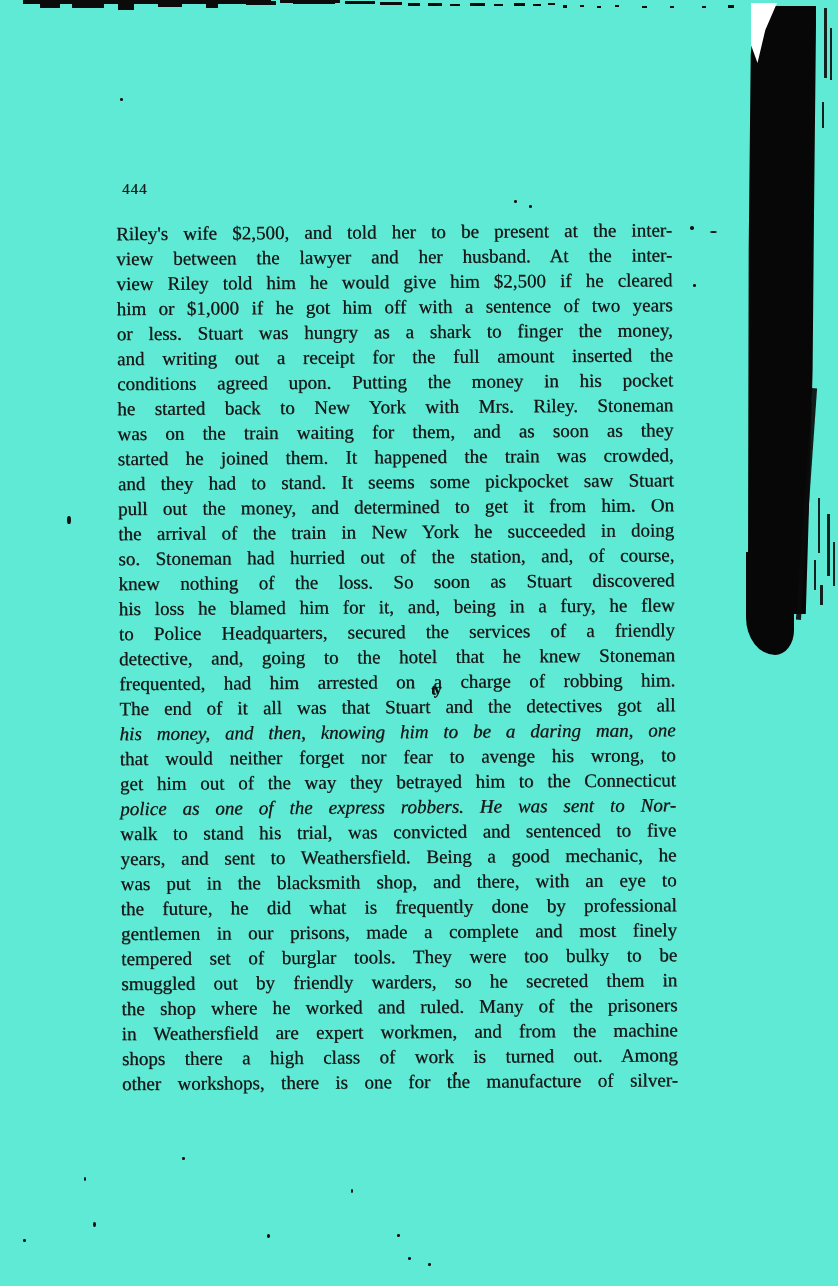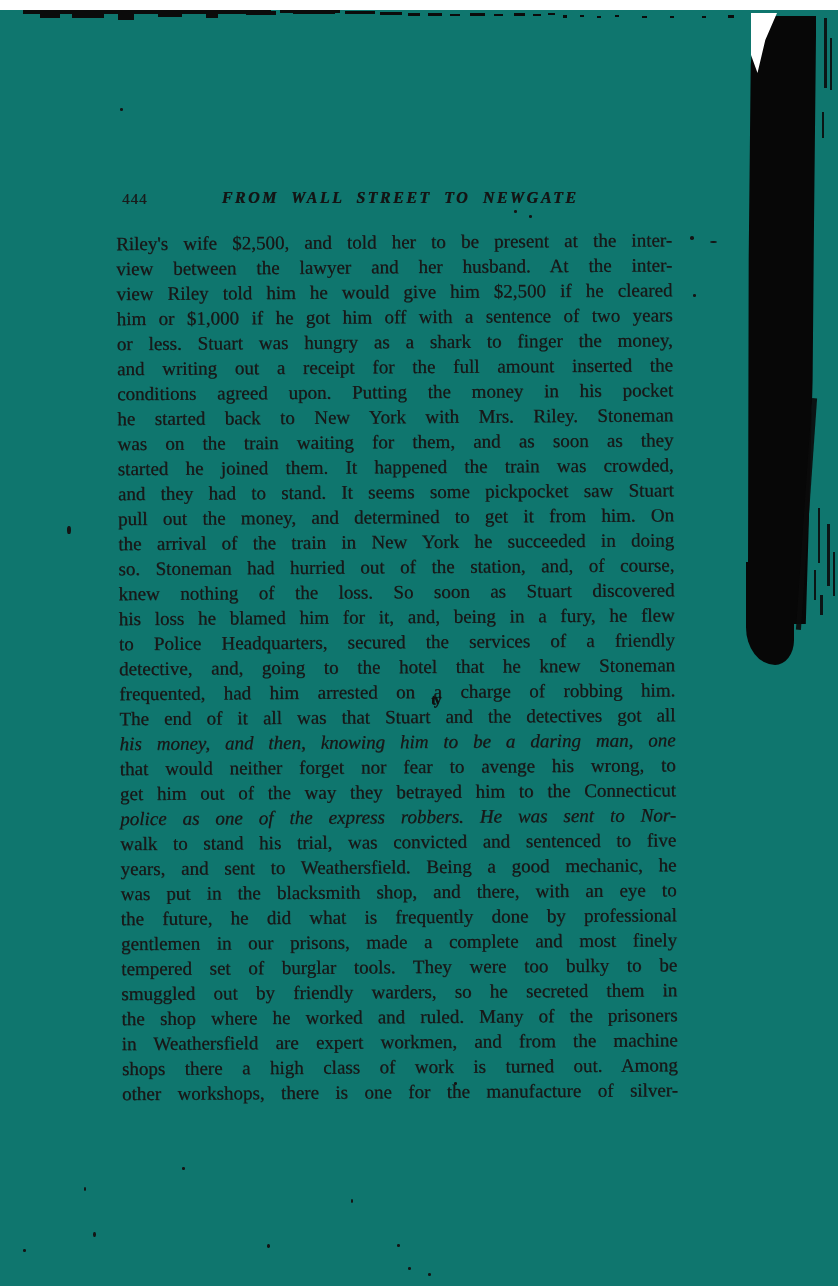--- a/index.html
+++ b/index.html
@@ -1,21 +1,21 @@
 <!DOCTYPE html>
 <html><head>
 <meta charset="utf-8">
 <style>
   html,body{margin:0;padding:0;}
   body{
     width:838px;height:1286px;position:relative;overflow:hidden;
     background:#ffffff;
     font-family:"Liberation Serif", serif;
   }
-  .page{position:absolute;inset:0;background:#0f766e;margin-top:10px;}
+  .page{position:absolute;inset:0;background:#5eead4;}
 
   
   .torn-edge{position:absolute;left:0;top:0;width:838px;height:18px;}
   .torn-edge .seg{position:absolute;background:#0b0b0b;}
 
   
   .gutter{position:absolute;left:0;top:0;width:838px;height:700px;pointer-events:none;}
   .gutter .bar{
     position:absolute;left:748px;top:6px;width:68px;height:608px;background:#070707;
     clip-path:polygon(10% 0,100% 0,100% 3%,97% 35%,95% 60%,89% 85%,85% 100%,0 100%,0 92%,1% 40%,4% 8%);
@@ -117,21 +117,20 @@
       <div class="sliver" style="left: 822px; top: 102px; width: 2px; height: 26px;"></div>
       <div class="sliver" style="left: 818px; top: 498px; width: 2px; height: 55px;"></div>
       <div class="sliver" style="left: 827px; top: 514px; width: 3px; height: 62px;"></div>
       <div class="sliver" style="left: 833px; top: 542px; width: 2px; height: 44px;"></div>
       <div class="sliver" style="left: 820px; top: 585px; width: 3px; height: 20px;"></div>
       <div class="sliver" style="left: 814px; top: 560px; width: 2px; height: 30px;"></div>
     </div>
 
   <div class="header-row">
     <span class="page-number">444</span>
-    <span class="running-title">FROM WALL STREET TO NEWGATE</span>
   </div>
 
   <div class="body-text">
       <div class="line">Riley's wife $2,500, and told her to be present at the inter-</div>
       <div class="line">view between the lawyer and her husband.  At the inter-</div>
       <div class="line">view Riley told him he would give him $2,500 if he cleared</div>
       <div class="line">him or $1,000 if he got him off with a sentence of two years</div>
       <div class="line">or less.  Stuart was hungry as a shark to finger the money,</div>
       <div class="line">and writing out a receipt for the full amount inserted the</div>
       <div class="line">conditions agreed upon.  Putting the money in his pocket</div>

